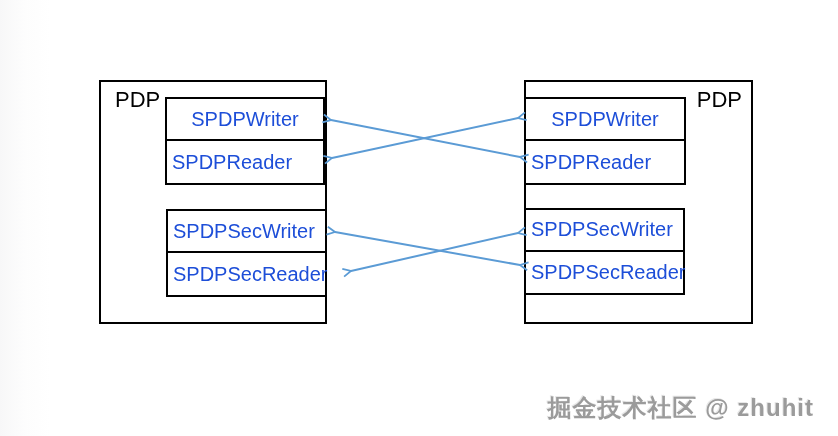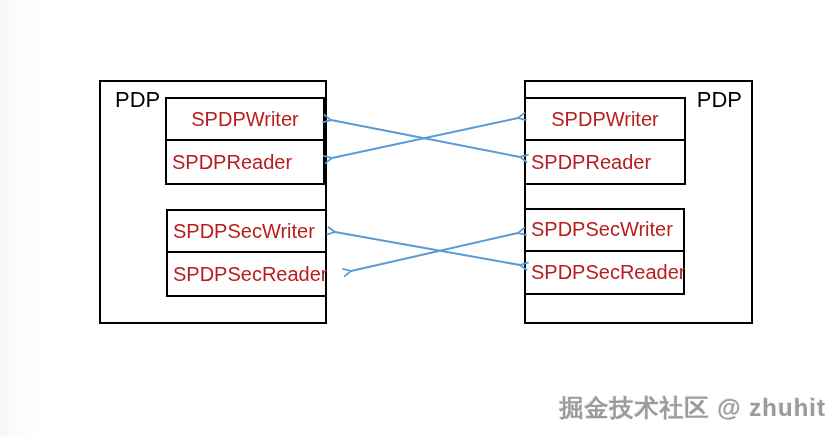--- a/index.html
+++ b/index.html
@@ -37,35 +37,35 @@
   #left-top-group     { left: 165px; top: 97px;  width: 160px; height: 88px; }
   #left-bottom-group  { left: 166px; top: 209px; width: 161px; height: 88px; }
   #right-top-group    { left: 524px; top: 97px;  width: 162px; height: 88px; }
   #right-bottom-group { left: 524px; top: 208px; width: 161px; height: 87px; }
   .cell {
     box-sizing: border-box;
     height: 50%;
     display: flex;
     align-items: center;
     font-size: 20px;
-    color: #b91c1c;
+    color: #1d4ed8;
     white-space: nowrap;
     padding-left: 5px;
   }
   .cell.first { border-bottom: 2px solid #000; }
   .cell.center { justify-content: center; padding-left: 0; }
   #arrows-svg {
     position: absolute;
     left: 0; top: 0;
     width: 838px; height: 436px;
     pointer-events: none;
   }
   #watermark {
     position: absolute;
-    right: 12px;
+    right: 24px;
     top: 392px;
     font-size: 24px;
     font-weight: bold;
     color: #9b9b9b;
     text-shadow: 2px 2px 1px #ffffff, -1px -1px 0 rgba(160,160,160,0.25);
     letter-spacing: 1px;
     white-space: nowrap;
   }
 </style>
 </head>

